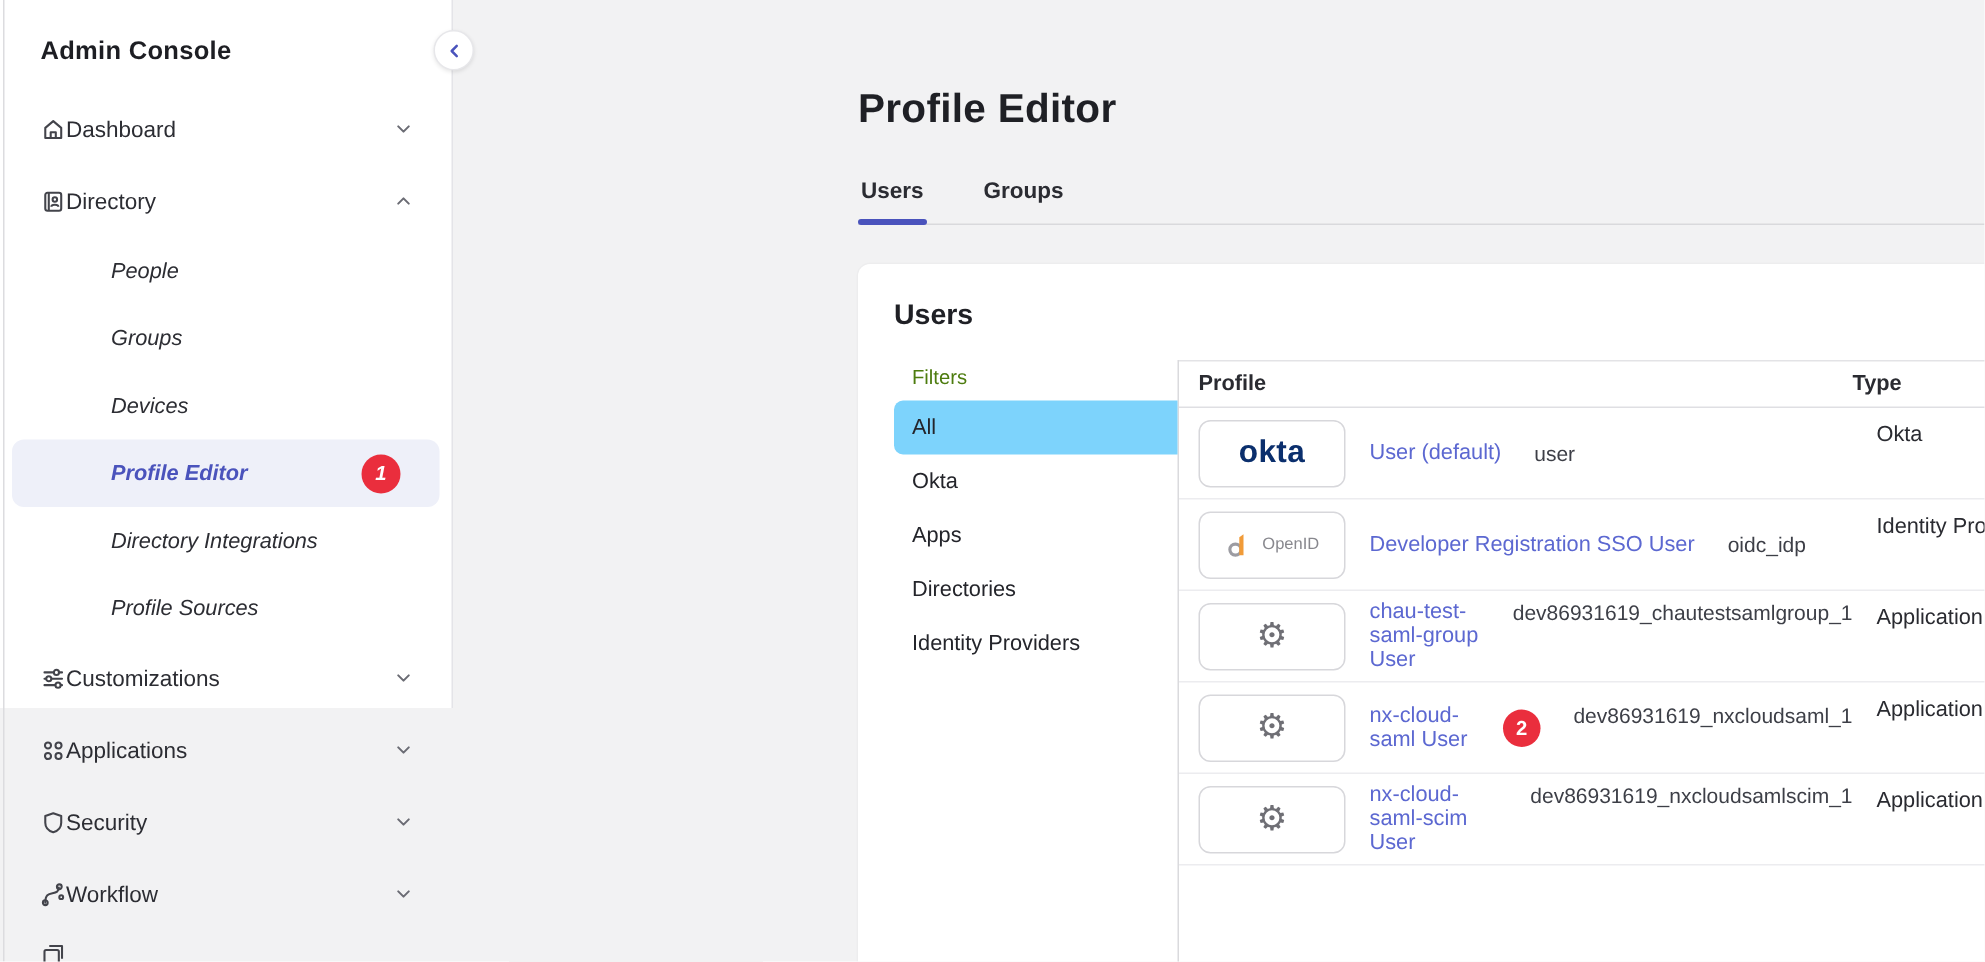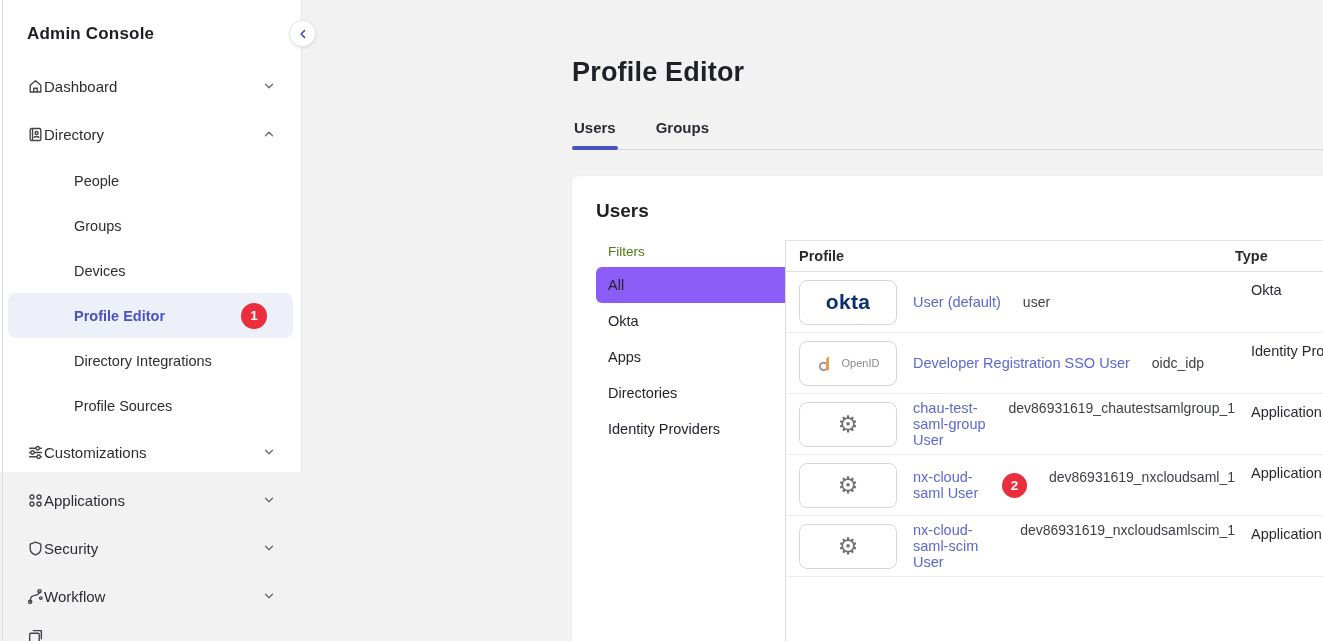--- a/index.html
+++ b/index.html
@@ -24,21 +24,21 @@
   .nav { padding:18px 8px 0; }
   .nav-item {
     height:48px; display:flex; align-items:center; gap:0;
     padding:0 17px 0 19px; border-radius:8px; cursor:pointer;
     font-size:15px; color:#2c2d33;
   }
   .nav-item .chev { margin-left:auto; }
   .sub-item {
     height:45px; display:flex; align-items:center;
     padding:0 26px 0 66px; border-radius:8px; cursor:pointer;
-    font-size:14.5px; color:#2c2d33;
+    font-size:14.5px; color:#2c2d33;font-style:italic;
   }
   .sub-item.active { background:#eef0f9; color:#4a53bc; font-weight:700; }
   .badge {
     min-width:26px; height:26px; border-radius:50%; background:#ea2e3d; color:#fff;
     font-size:13.5px; font-weight:700; display:inline-flex; align-items:center; justify-content:center;
   }
   .sub-item .badge { margin-left:auto; }
   .partial-item { margin-top:8px; padding:0 17px 0 19px; display:flex; align-items:flex-start; }
   .icon { display:inline-flex; flex:none; }
 
@@ -63,21 +63,21 @@
   .search-input::placeholder { color:#6f7078; }
   .search-icon { position:absolute; left:11px; top:9px; }
 
   .content-row { display:flex; margin-top:18px; align-items:stretch; height:417px; }
   .filters-col { width:190px; flex:none; border-right:1px solid #dadadd; padding-top:4px; }
   .filters-label { padding-left:12px; font-size:13.5px; color:#4d7c0f; margin-bottom:8px; }
   .filter-item {
     height:36px; display:flex; align-items:center; padding-left:12px;
     font-size:14.5px; color:#24252b; border-radius:6px 0 0 6px; cursor:pointer;
   }
-  .filter-item.active { background:#8b5cf6; }
+  .filter-item.active { background:#7dd3fc; }
 
   .table-col { width:660px; flex:none; border-top:1px solid #e3e3e6; }
   .thead {
     display:flex; align-items:center; height:31px; padding-left:13px;
     border-bottom:1px solid #dfdfe3; font-size:14.5px; font-weight:700; color:#2a2b31;
   }
   .th-profile { width:436px; }
   .th-type { width:200px; }
   .trow {
     display:grid; grid-template-columns:98px 322px 200px; column-gap:16px;

